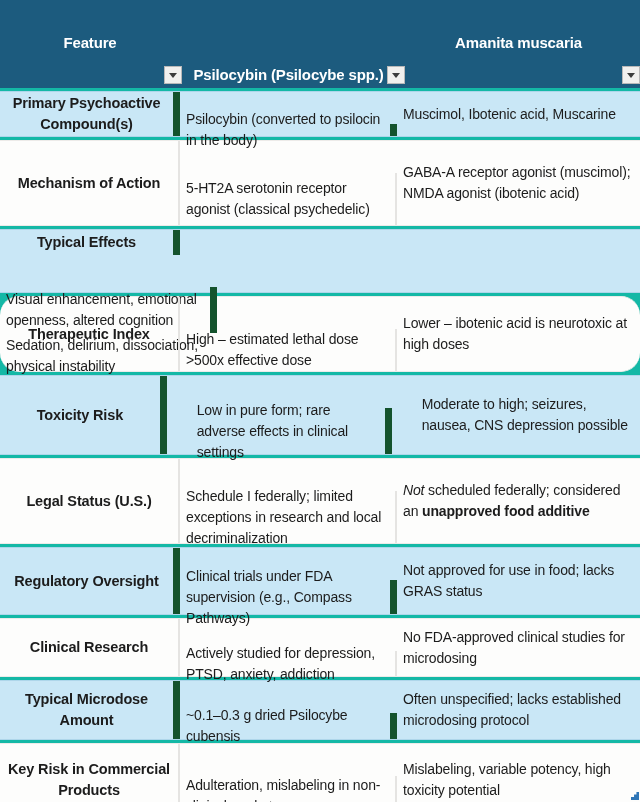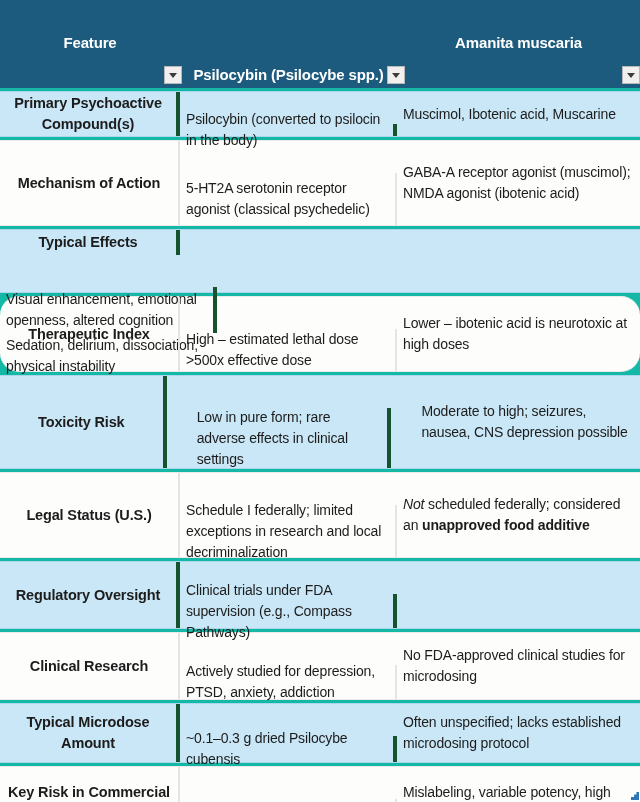--- a/index.html
+++ b/index.html
@@ -41,26 +41,26 @@
   .cell {
     box-sizing:border-box;
     display:flex; align-items:center;
     font-size:14px; line-height:21px;
   }
   .cell .txt { width:100%; }
   .cell.c1 { justify-content:center; }
   .cell.c1 .txt { text-align:center; font-weight:bold; font-size:14.5px; padding:2px 8px; }
   .cell.c2 .txt, .cell.c3 .txt { padding:2px 6px; }
   .band  { background:#c9e7f6; border-top:1px solid #aed6ea; border-bottom:1px solid #aed6ea; }
-  .band  .c1, .band  .c2 { border-right:4px solid #14532d; }
+  .band  .c1, .band  .c2 { border-right:7px solid #14532d; }
   .plain { background:#fdfdfc; border-top:1px solid #edebe9; border-bottom:1px solid #edebe9; }
   .plain .c1, .plain .c2 { border-right:2px solid #e5e4e2; }
   .r0 { height:46px; } .r1 { height:86px; } .r2 { height:64px;flex-direction:column; }
-  .r3 { height:76px;border-radius:19px; } .r4 { height:94px;gap:24px; } .r5 { height:86px; }
-  .r6 { height:68px; } .r7 { height:68px; } .r8 { height:60px; }
+  .r3 { height:76px;border-radius:19px; } .r4 { height:80px;gap:24px; } .r5 { height:86px; }
+  .r6 { height:68px; } .r7 { height:59px; } .r8 { height:60px; }
   .r9 { height:74px; }
   .it { font-style:italic; }
   .b  { font-weight:bold; }
   
   .bottom-bar { height:3px; background:#1c5b7e; margin-top:3px; }
   .resize-handle {
     position:absolute; right:1px; bottom:2px;
     width:8px; height:8px; background:#2e75b6;
     clip-path:polygon(100% 0, 100% 100%, 0 100%, 0 62%, 38% 62%, 38% 32%, 68% 32%, 68% 0);
   }
@@ -163,20 +163,23 @@
       </div>
   </div>
 
   <div class="row band r6">
     <div class="cell c1">
         <div class="txt">Regulatory Oversight</div>
       </div>
     <div class="cell c2">
         <div class="txt">Clinical trials under FDA supervision (e.g., Compass Pathways)</div>
       </div>
+    <div class="cell c3">
+        <div class="txt">Not approved for use in food; lacks GRAS status</div>
+      </div>
   </div>
 
   <div class="row plain r7">
     <div class="cell c1">
         <div class="txt">Clinical Research</div>
       </div>
     <div class="cell c2">
         <div class="txt">Actively studied for depression, PTSD, anxiety, addiction</div>
       </div>
     <div class="cell c3">

